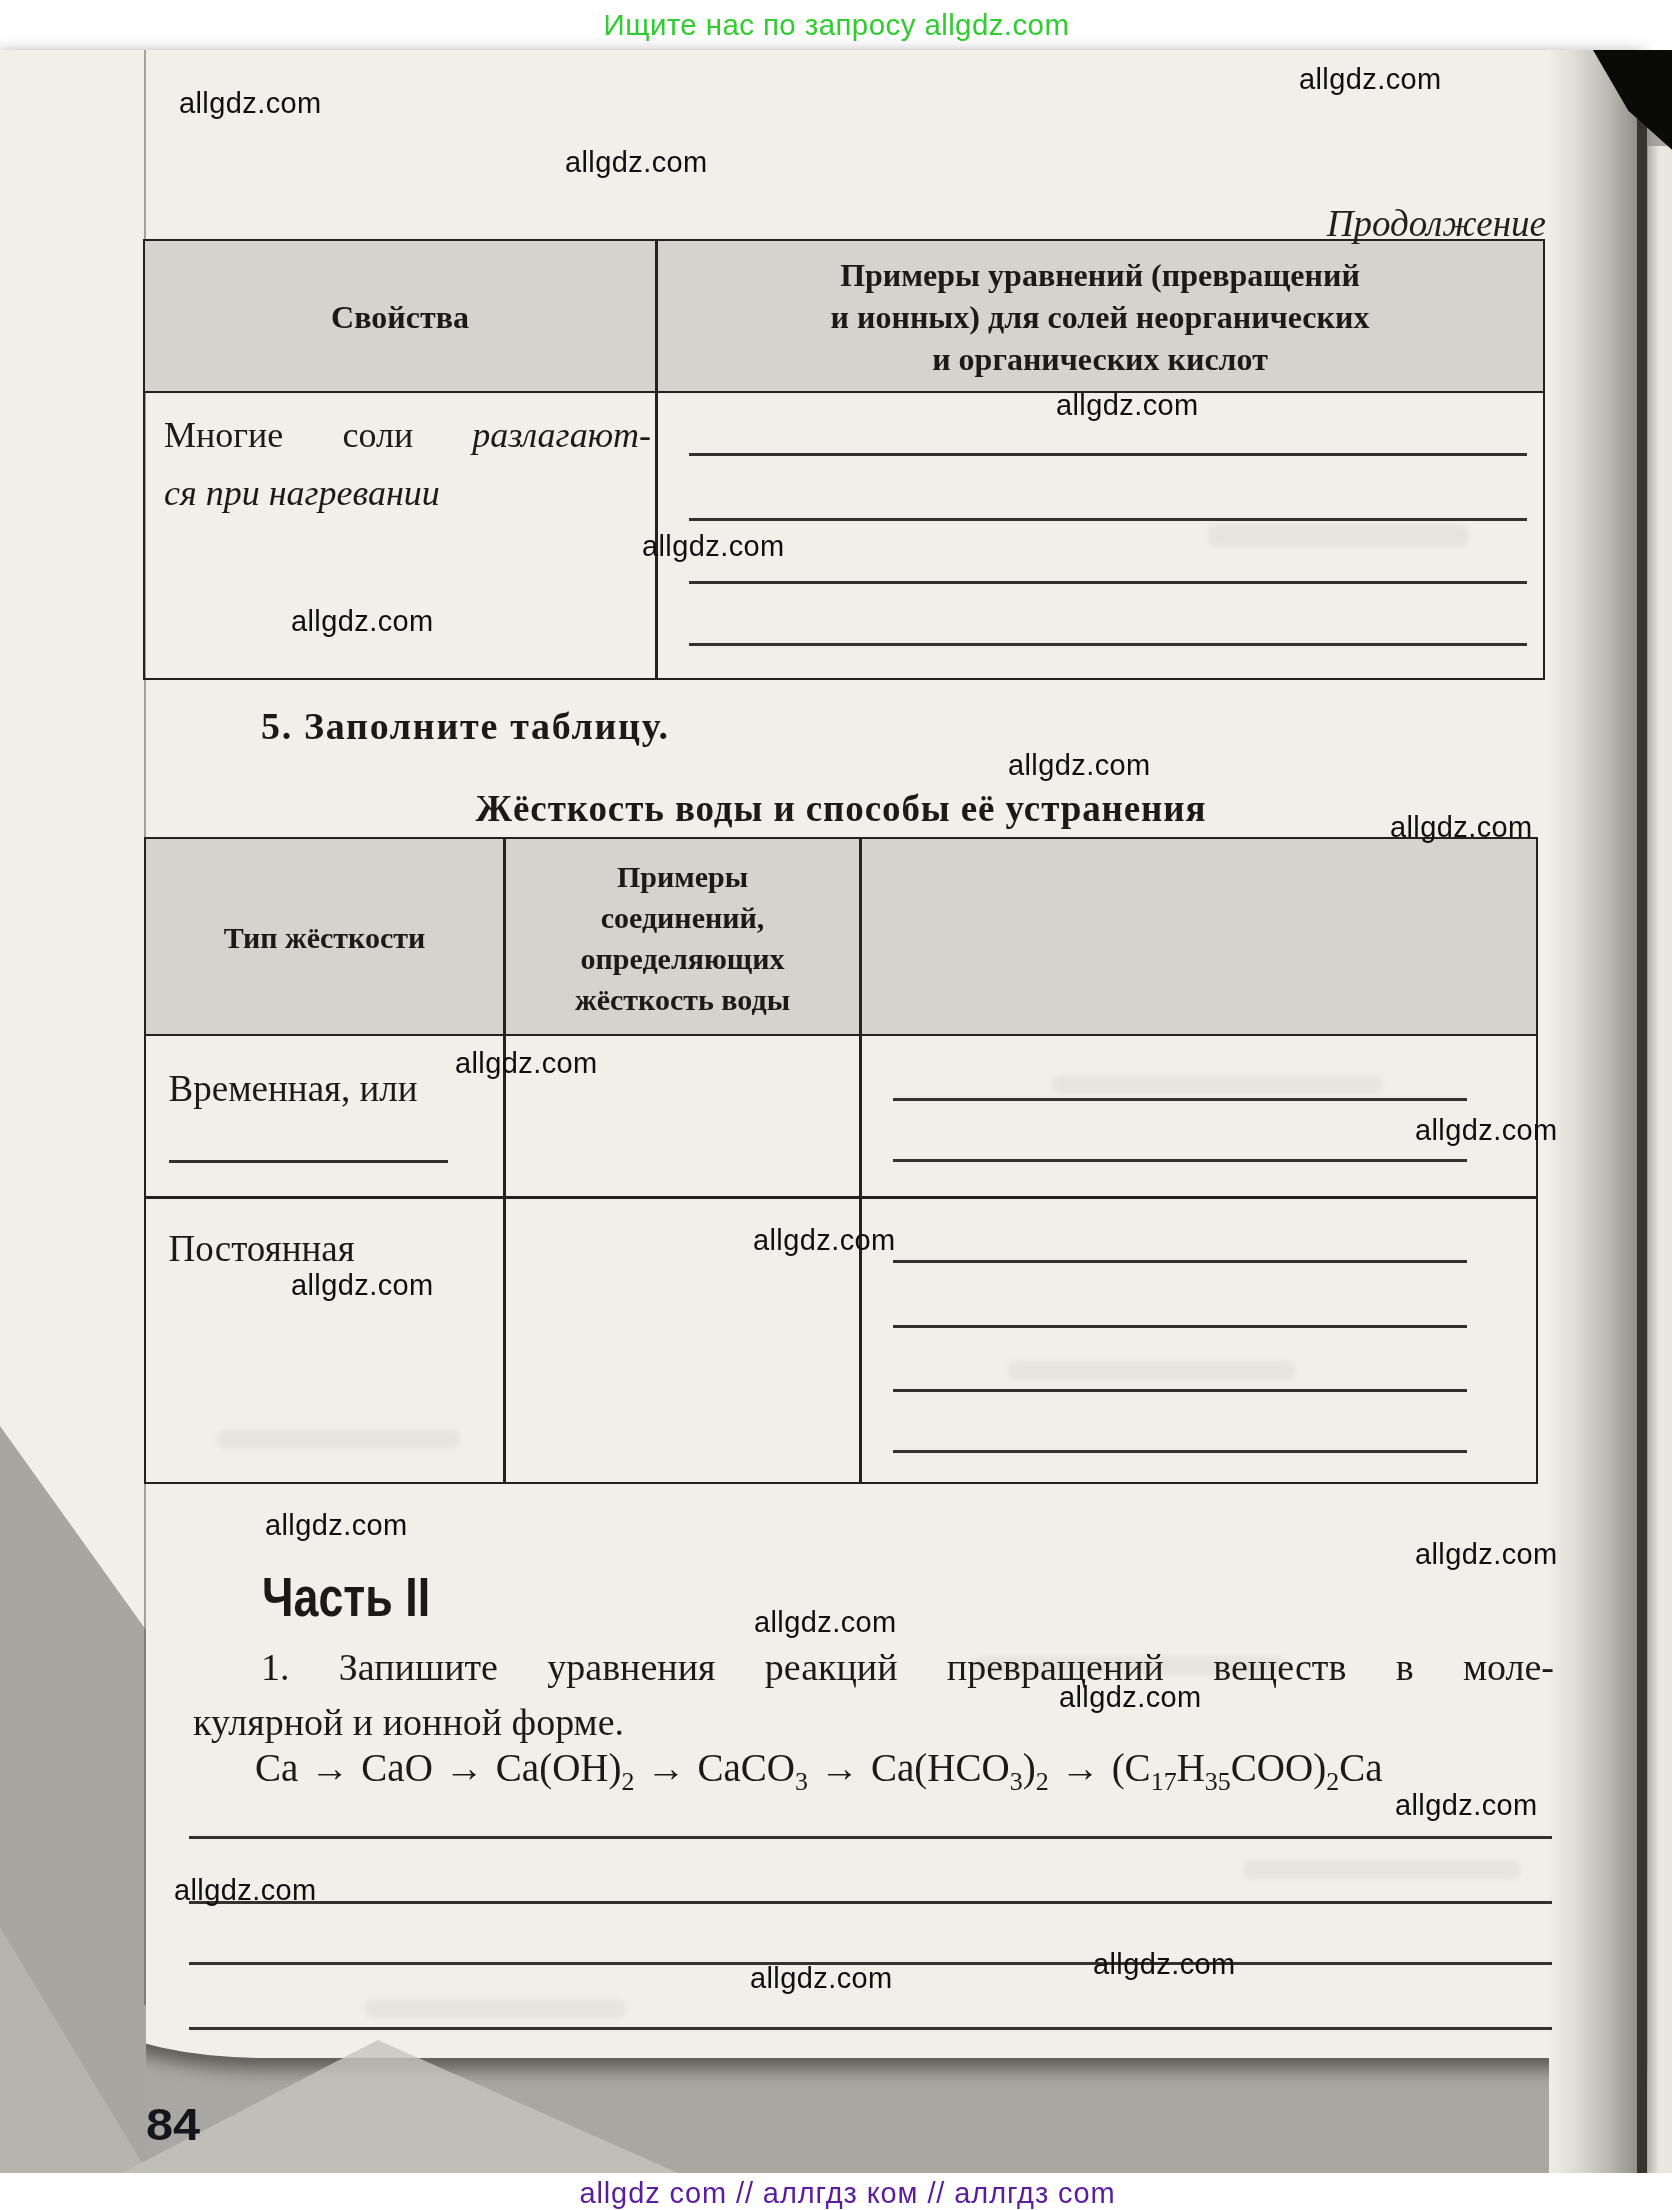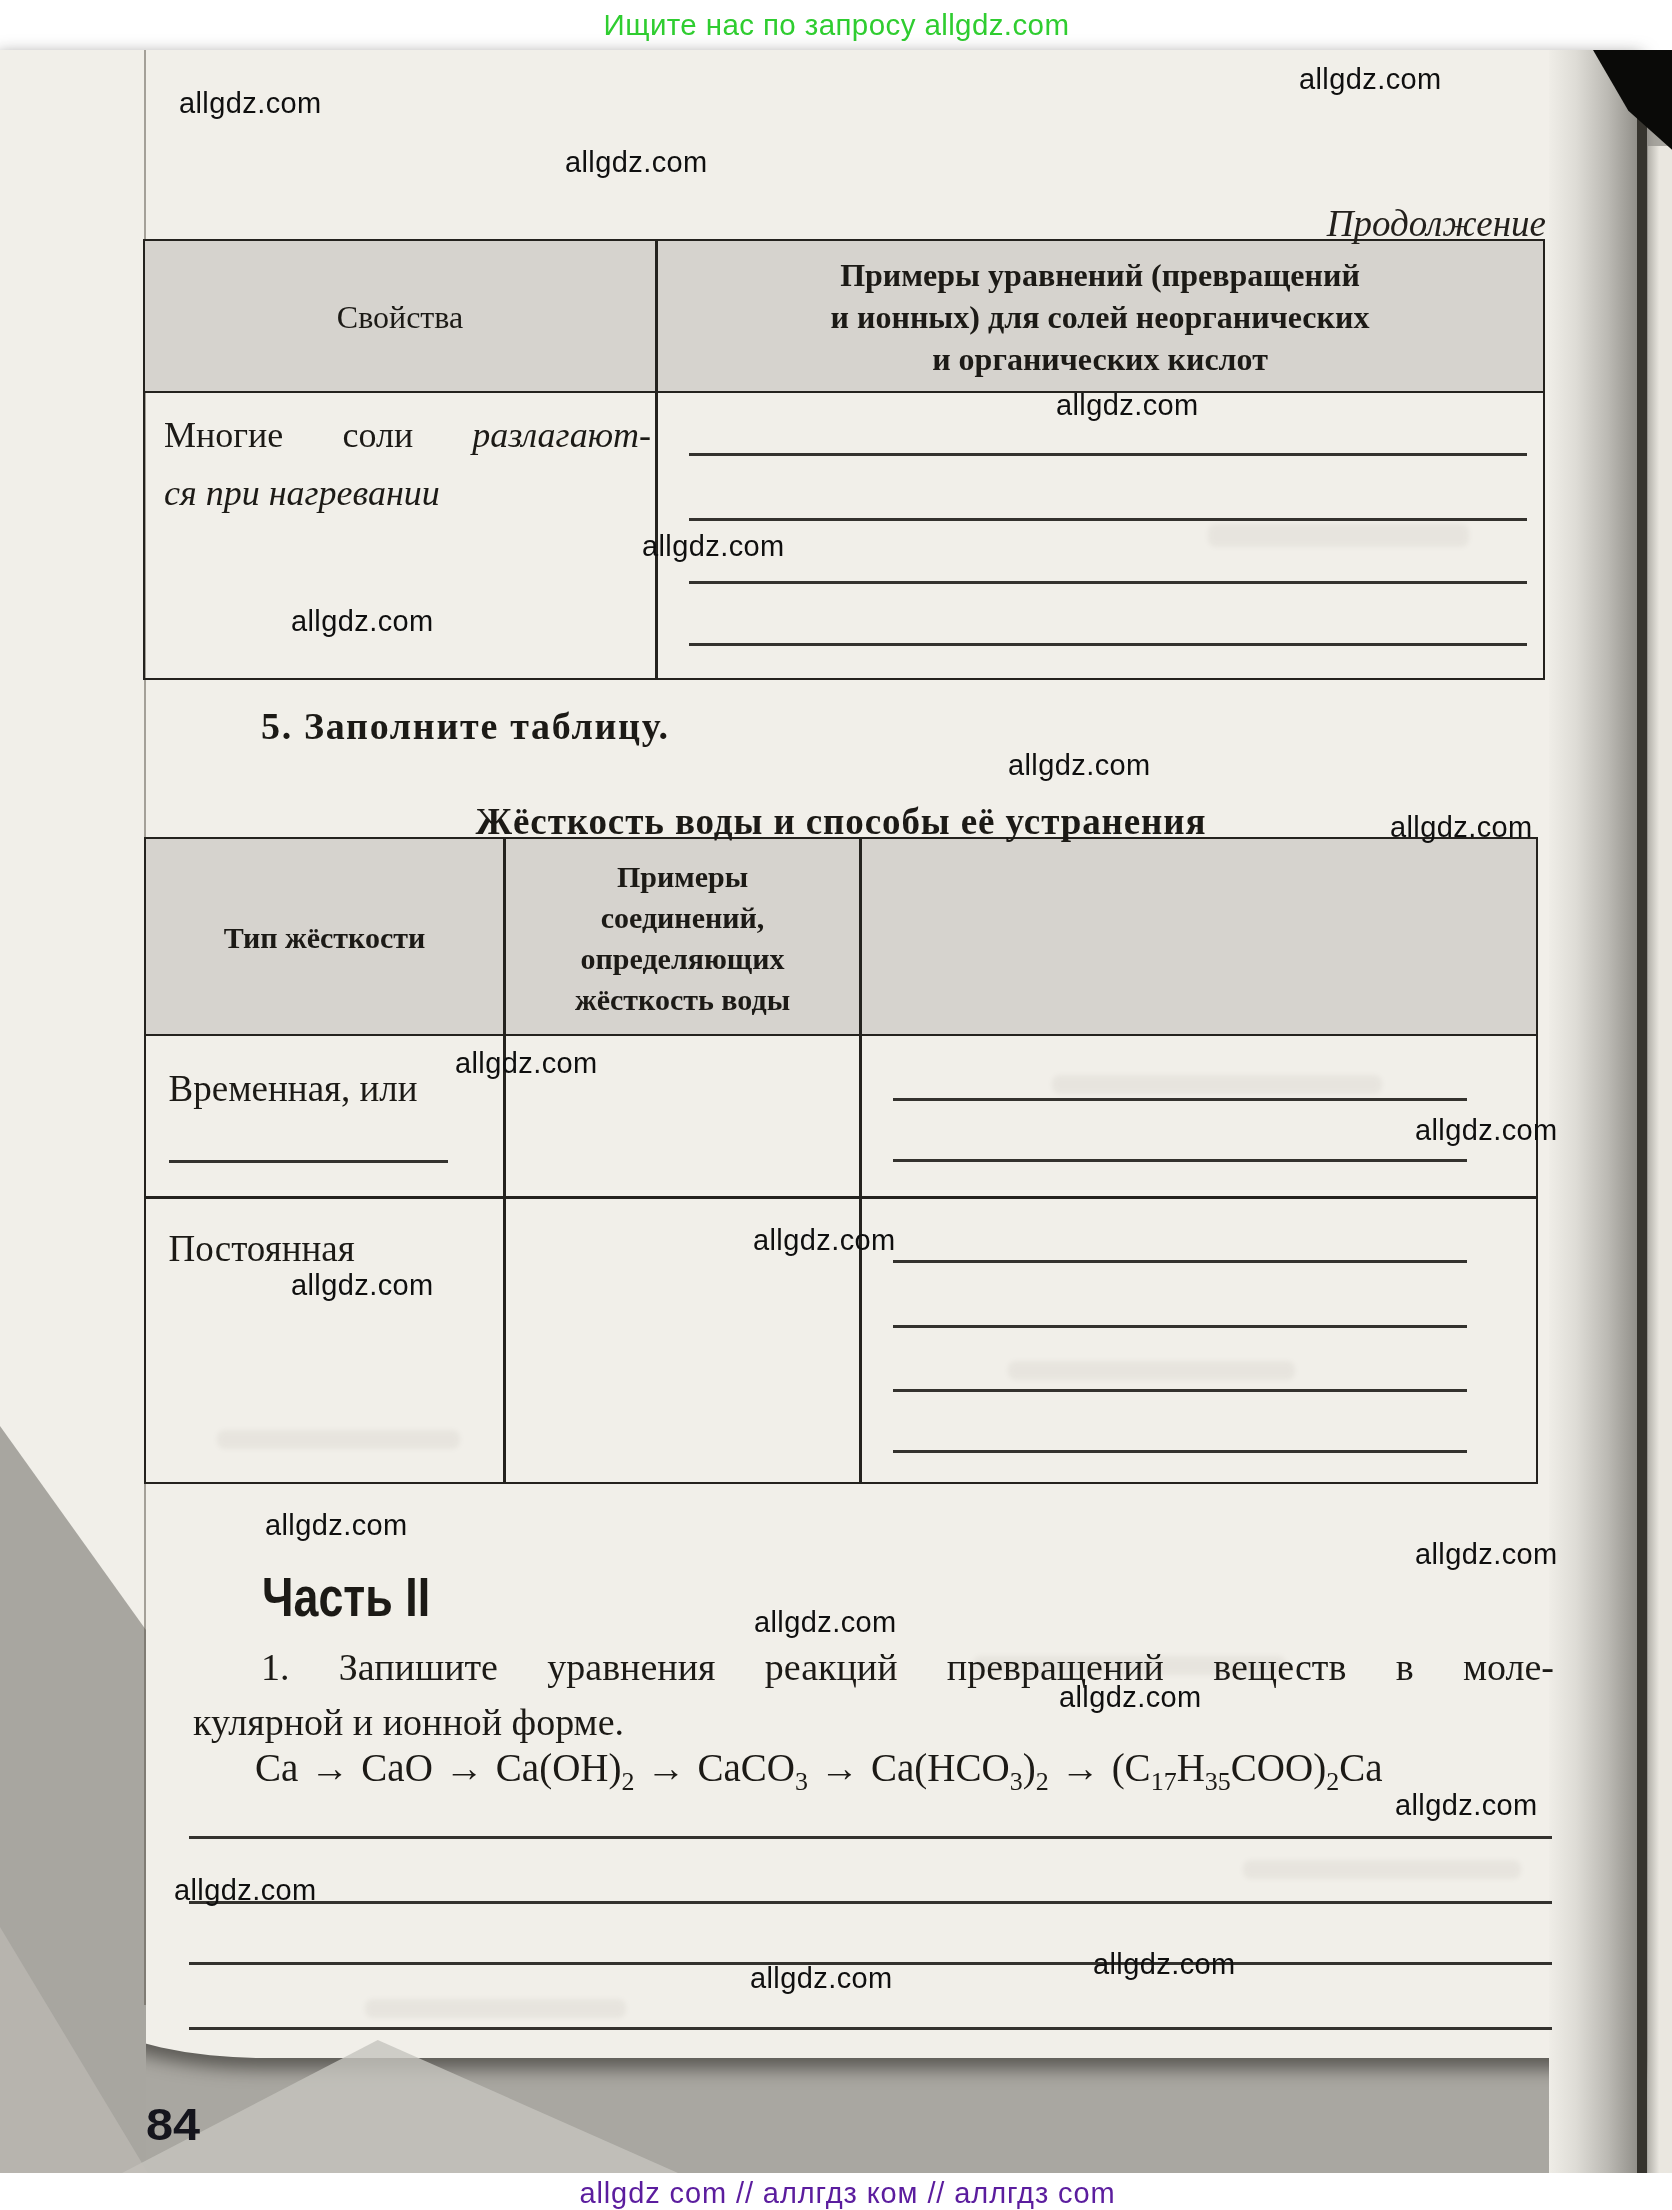--- a/index.html
+++ b/index.html
@@ -45,30 +45,30 @@
   .continuation{position:absolute;left:1025px;top:202px;width:521px;text-align:right;
       font-style:italic;font-size:37px;color:#23201c;z-index:6;}
 
   
   .table1{position:absolute;left:143px;top:239px;width:1402px;height:441px;
       border:2.6px solid #24221e;box-sizing:border-box;z-index:4;}
   .t1-head{position:absolute;left:0;top:0;width:100%;height:152px;background:#d6d3ce;
       border-bottom:2.6px solid #24221e;box-sizing:border-box;}
   .t1-vdiv{position:absolute;left:510px;top:0;width:2.6px;height:100%;background:#24221e;}
   .t1-h1{position:absolute;left:0;top:0;width:510px;height:152px;display:flex;align-items:center;
-      justify-content:center;font-weight:normal;font-size:32px;}
+      justify-content:center;font-weight:bold;font-size:32px;}
   .t1-h2{position:absolute;left:513px;top:0;width:884px;height:152px;display:flex;flex-direction:column;
       align-items:center;justify-content:center;font-weight:bold;font-size:32px;line-height:42px;text-align:center;}
   .t1-prop{position:absolute;left:19px;top:165px;width:487px;font-size:36px;line-height:58px;}
   .t1-prop .l1{text-align:justify;text-align-last:justify;}
 
   
   .task5{position:absolute;left:261px;top:704px;font-size:38px;font-weight:600;letter-spacing:1.7px;z-index:6;}
   .t2-title{position:absolute;left:144px;top:787px;width:1394px;text-align:center;
-      font-weight:bold;font-size:37px;letter-spacing:0.9px;z-index:6;margin-top:13px;}
+      font-weight:bold;font-size:37px;letter-spacing:0.9px;z-index:6;}
 
   
   .table2{position:absolute;left:144px;top:837px;width:1394px;height:647px;
       border:2.6px solid #24221e;box-sizing:border-box;z-index:4;}
   .t2-head{position:absolute;left:0;top:0;width:100%;height:197px;background:#d6d3ce;
       border-bottom:2.6px solid #24221e;box-sizing:border-box;}
   .t2-v1{position:absolute;left:357px;top:0;width:2.6px;height:100%;background:#24221e;}
   .t2-v2{position:absolute;left:713px;top:0;width:2.6px;height:100%;background:#24221e;}
   .t2-hrow{position:absolute;left:0;top:357px;width:100%;height:2.6px;background:#24221e;}
   .t2-c{position:absolute;top:0;height:197px;display:flex;flex-direction:column;align-items:center;

